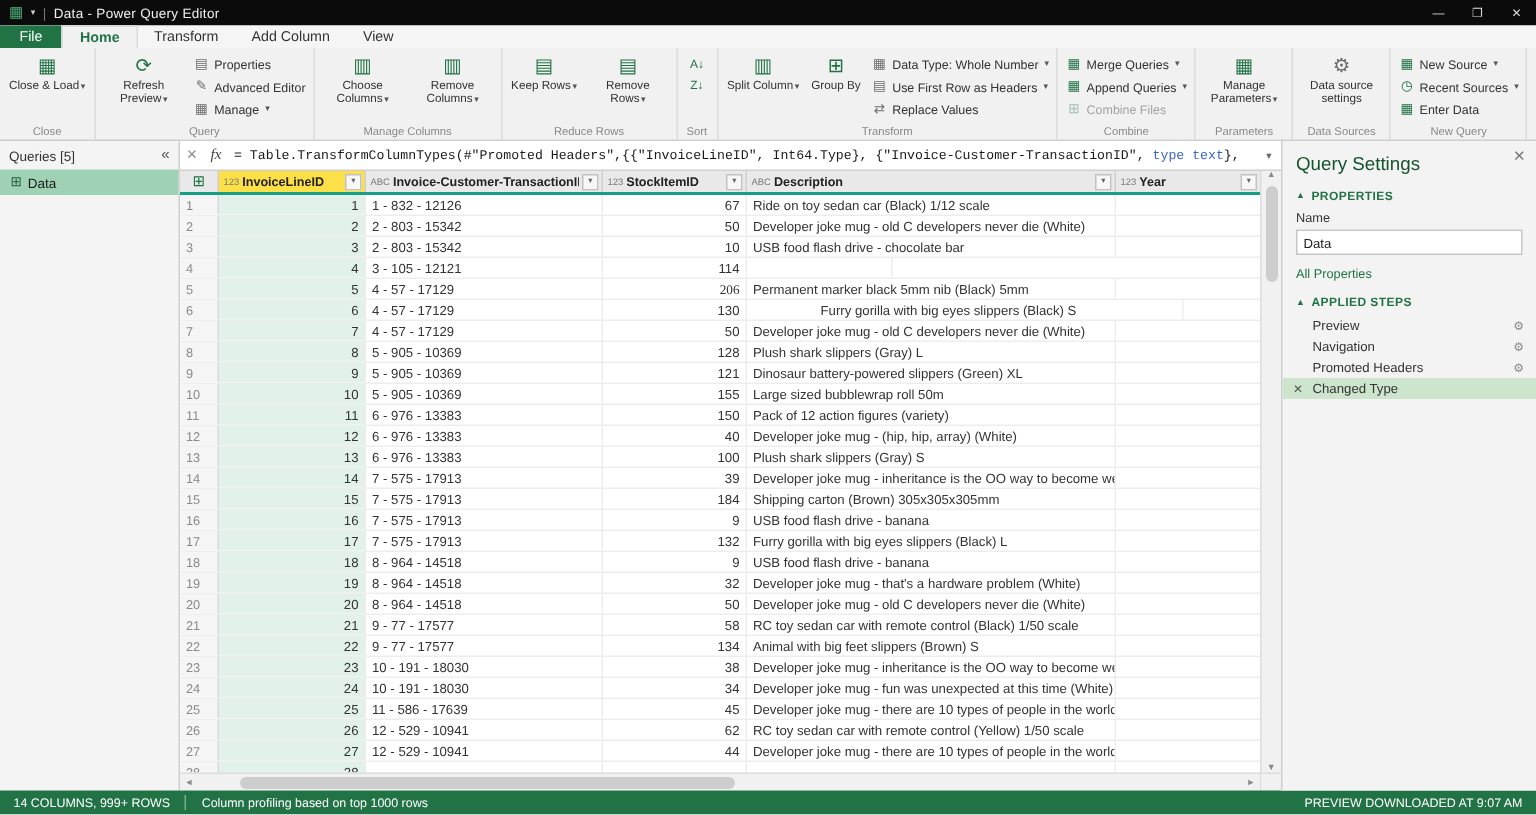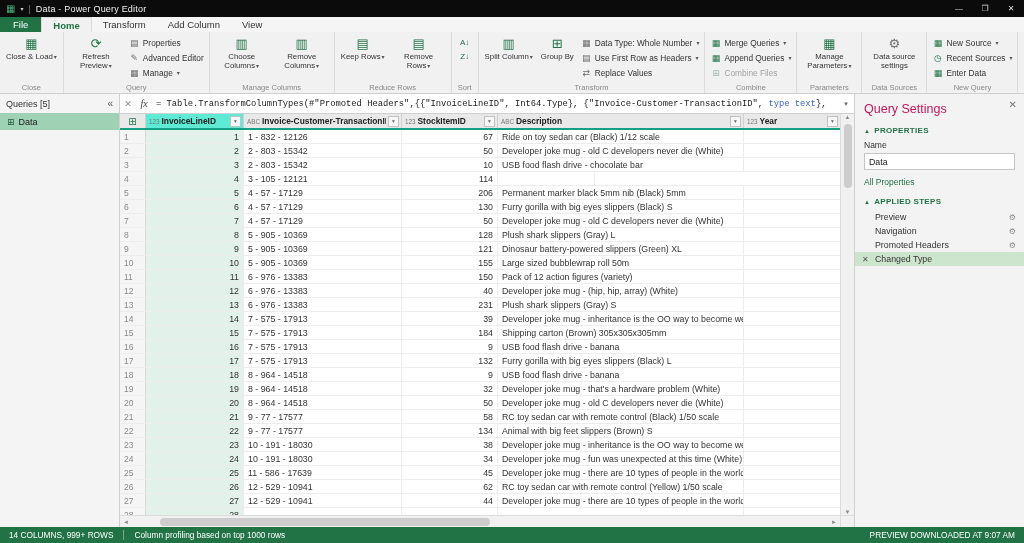--- a/index.html
+++ b/index.html
@@ -60,21 +60,21 @@
   .fb-text{flex:1;font-family:"Liberation Mono","DejaVu Sans Mono",monospace;font-size:8.8px;white-space:nowrap;overflow:hidden;color:#1a1a1a;padding-left:4px;cursor:text}
   .fb-text .kw{color:#3b64c8}
   .fb-expand{width:16px;text-align:center;color:#666;font-size:7px;cursor:pointer}
 
   
   .gridwrap{flex:1;display:flex;min-height:0}
   .gridcols{flex:1;display:flex;flex-direction:column;min-width:0}
   .grid-header{height:16px;display:flex;border-bottom:2px solid #15a086;background:#e9e9e9;flex:none}
   .gh-corner{width:26px;display:flex;align-items:center;justify-content:center;color:#217346;font-size:10px;border-right:1px solid #d0d0d0;cursor:pointer;flex:none}
   .gh-cell{display:flex;align-items:center;border-right:1px solid #d0d0d0;padding:0 2px 0 3px;gap:2px;background:#e9e9e9;cursor:pointer;flex:none}
-  .gh-cell.sel{background:#5eead4}
+  .gh-cell.sel{background:#fde047}
   .type-icon{font-size:6.3px;color:#777;flex:none}
   .gh-name{flex:1;font-size:8.4px;color:#222;font-weight:bold;white-space:nowrap;overflow:hidden}
   .gh-filter{width:11px;height:11px;border:1px solid #c2c2c2;background:#f7f7f7;color:#666;font-size:5.5px;display:flex;align-items:center;justify-content:center;flex:none;cursor:pointer}
   .grid-body{flex:1;overflow:hidden;background:#fff}
   .g-row{display:flex;height:14px;border-bottom:1px solid #ededed}
   .g-rownum{width:26px;background:#f5f5f5;color:#8a8a8a;font-size:8.5px;display:flex;align-items:center;padding-left:4px;border-right:1px solid #d9d9d9;flex:none;cursor:pointer}
   .g-cell{font-size:8.8px;color:#333;display:flex;align-items:center;padding:0 4px;border-right:1px solid #ededed;white-space:nowrap;overflow:hidden;flex:none;cursor:cell}
   .g-cell.right{justify-content:flex-end}
   .g-cell.selcol{background:#e2f1e9}
 
@@ -83,21 +83,21 @@
   .hthumb{height:8px;background:#cdcdcd;border-radius:4px;width:330px;margin-left:28px;cursor:grab}
   .hspacer{flex:1}
   .sarrow{font-size:6px;color:#8a8a8a;width:12px;text-align:center;cursor:pointer}
   .vscroll{width:14px;background:#f1f1f1;border-left:1px solid #dcdcdc;display:flex;flex-direction:column;align-items:center;flex:none}
   .vthumb{width:8px;background:#cdcdcd;border-radius:4px;height:64px;margin-top:4px;cursor:grab}
   .vspacer{flex:1}
   .vcorner{height:12px;width:100%;border-top:1px solid #dcdcdc;background:#f1f1f1}
 
   
   .spanel{width:170px;background:#f3f3f3;border-left:1px solid #cfcfcf;position:relative;font-size:9px;padding:8px 9px;flex:none}
-  .sp-title{font-size:12.5px;color:#be185d;margin-bottom:10px;font-weight:normal}
+  .sp-title{font-size:12.5px;color:#14532d;margin-bottom:10px;font-weight:normal}
   .sp-close{position:absolute;top:5px;right:7px;color:#777;font-size:10px;cursor:pointer}
   .sp-section{display:flex;align-items:center;gap:4px;color:#217346;font-weight:bold;font-size:8px;margin:7px 0 4px;letter-spacing:.3px;cursor:pointer}
   .sp-tri{font-size:6px;color:#217346}
   .sp-label{color:#333;font-size:8.5px;margin:5px 0 3px}
   .sp-input{width:100%;height:17px;border:1px solid #c6c6c6;background:#fff;font-size:8.8px;padding:0 4px;font-family:inherit;color:#222}
   .sp-link{color:#217346;font-size:8.5px;margin:7px 0 3px;display:inline-block;cursor:pointer}
   .steps{margin:3px -9px 0}
   .step{display:flex;align-items:center;height:14px;padding:0 8px 0 20px;color:#333;font-size:8.8px;position:relative;cursor:pointer}
   .step-gear{margin-left:auto;color:#8a8a8a;font-size:8px;cursor:pointer}
   .step.selected{background:#cde5cd}
@@ -386,30 +386,30 @@
                 <div class="g-rownum">4</div>
                 <div class="g-cell right selcol" style="width: 98px;">4</div>
                 <div class="g-cell" style="width: 158px;">3 - 105 - 12121</div>
                 <div class="g-cell right" style="width: 96px;">114</div>
                 <div class="g-cell right" style="width: 97px;"></div>
               </div>
               <div class="g-row">
                 <div class="g-rownum">5</div>
                 <div class="g-cell right selcol" style="width: 98px;">5</div>
                 <div class="g-cell" style="width: 158px;">4 - 57 - 17129</div>
-                <div class="g-cell right" style="width: 96px;">206</div>
+                <div class="g-cell right" style="width: 96px; font-family: Liberation Serif, serif;">206</div>
                 <div class="g-cell" style="width: 246px;">Permanent marker black 5mm nib (Black) 5mm</div>
                 <div class="g-cell right" style="width: 97px;"></div>
               </div>
               <div class="g-row">
                 <div class="g-rownum">6</div>
                 <div class="g-cell right selcol" style="width: 98px;">6</div>
                 <div class="g-cell" style="width: 158px;">4 - 57 - 17129</div>
                 <div class="g-cell right" style="width: 96px;">130</div>
-                <div class="g-cell" style="width: 246px;">Furry gorilla with big eyes slippers (Black) S</div>
+                <div class="g-cell" style="width: 246px; margin-left: 45px;">Furry gorilla with big eyes slippers (Black) S</div>
                 <div class="g-cell right" style="width: 97px;"></div>
               </div>
               <div class="g-row">
                 <div class="g-rownum">7</div>
                 <div class="g-cell right selcol" style="width: 98px;">7</div>
                 <div class="g-cell" style="width: 158px;">4 - 57 - 17129</div>
                 <div class="g-cell right" style="width: 96px;">50</div>
                 <div class="g-cell" style="width: 246px;">Developer joke mug - old C developers never die (White)</div>
                 <div class="g-cell right" style="width: 97px;"></div>
               </div>
@@ -450,21 +450,21 @@
                 <div class="g-cell right selcol" style="width: 98px;">12</div>
                 <div class="g-cell" style="width: 158px;">6 - 976 - 13383</div>
                 <div class="g-cell right" style="width: 96px;">40</div>
                 <div class="g-cell" style="width: 246px;">Developer joke mug - (hip, hip, array) (White)</div>
                 <div class="g-cell right" style="width: 97px;"></div>
               </div>
               <div class="g-row">
                 <div class="g-rownum">13</div>
                 <div class="g-cell right selcol" style="width: 98px;">13</div>
                 <div class="g-cell" style="width: 158px;">6 - 976 - 13383</div>
-                <div class="g-cell right" style="width: 96px;">231</div>
+                <div class="g-cell right" style="width: 96px;">100</div>
                 <div class="g-cell" style="width: 246px;">Plush shark slippers (Gray) S</div>
                 <div class="g-cell right" style="width: 97px;"></div>
               </div>
               <div class="g-row">
                 <div class="g-rownum">14</div>
                 <div class="g-cell right selcol" style="width: 98px;">14</div>
                 <div class="g-cell" style="width: 158px;">7 - 575 - 17913</div>
                 <div class="g-cell right" style="width: 96px;">39</div>
                 <div class="g-cell" style="width: 246px;">Developer joke mug - inheritance is the OO way to become wealthy (Bl...</div>
                 <div class="g-cell right" style="width: 97px;"></div>

